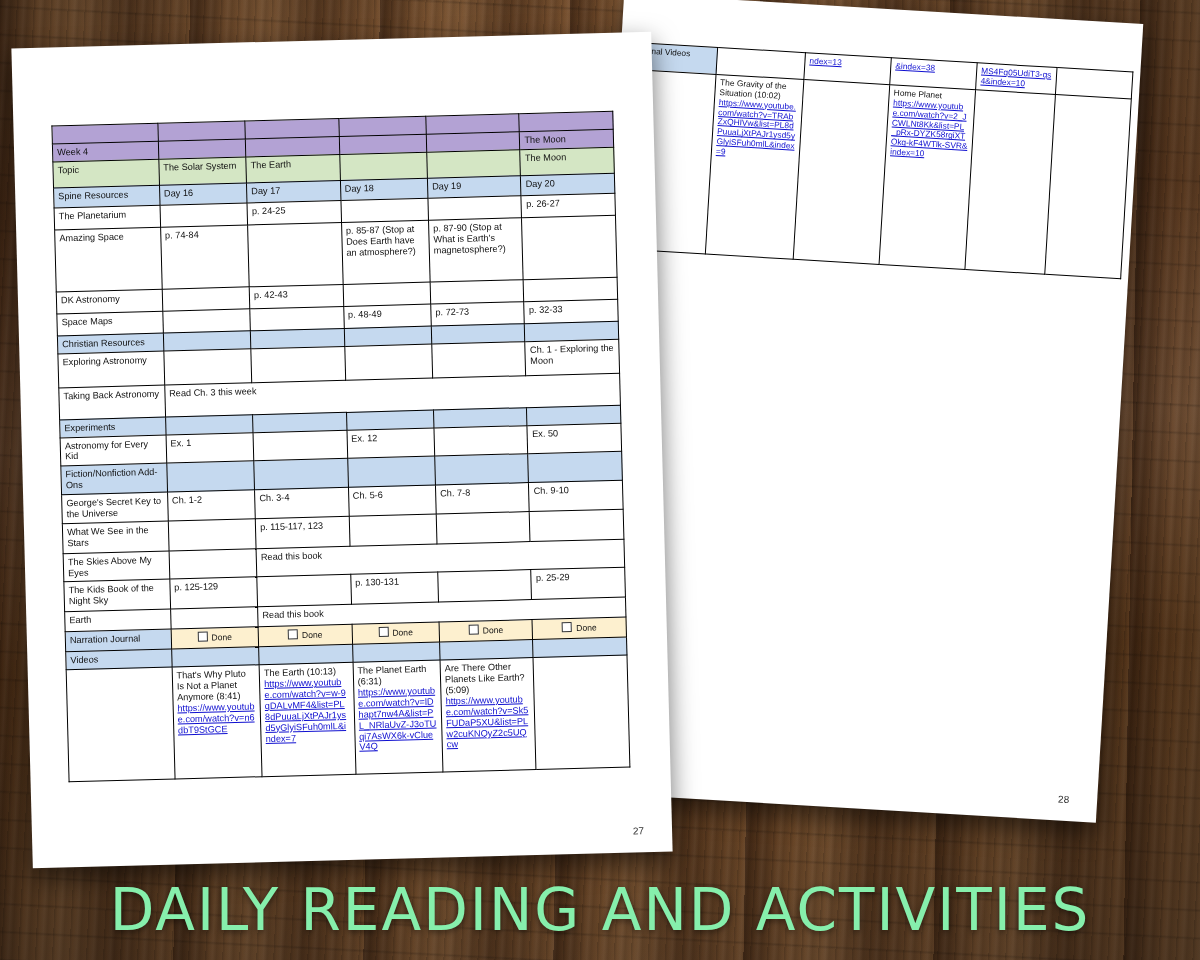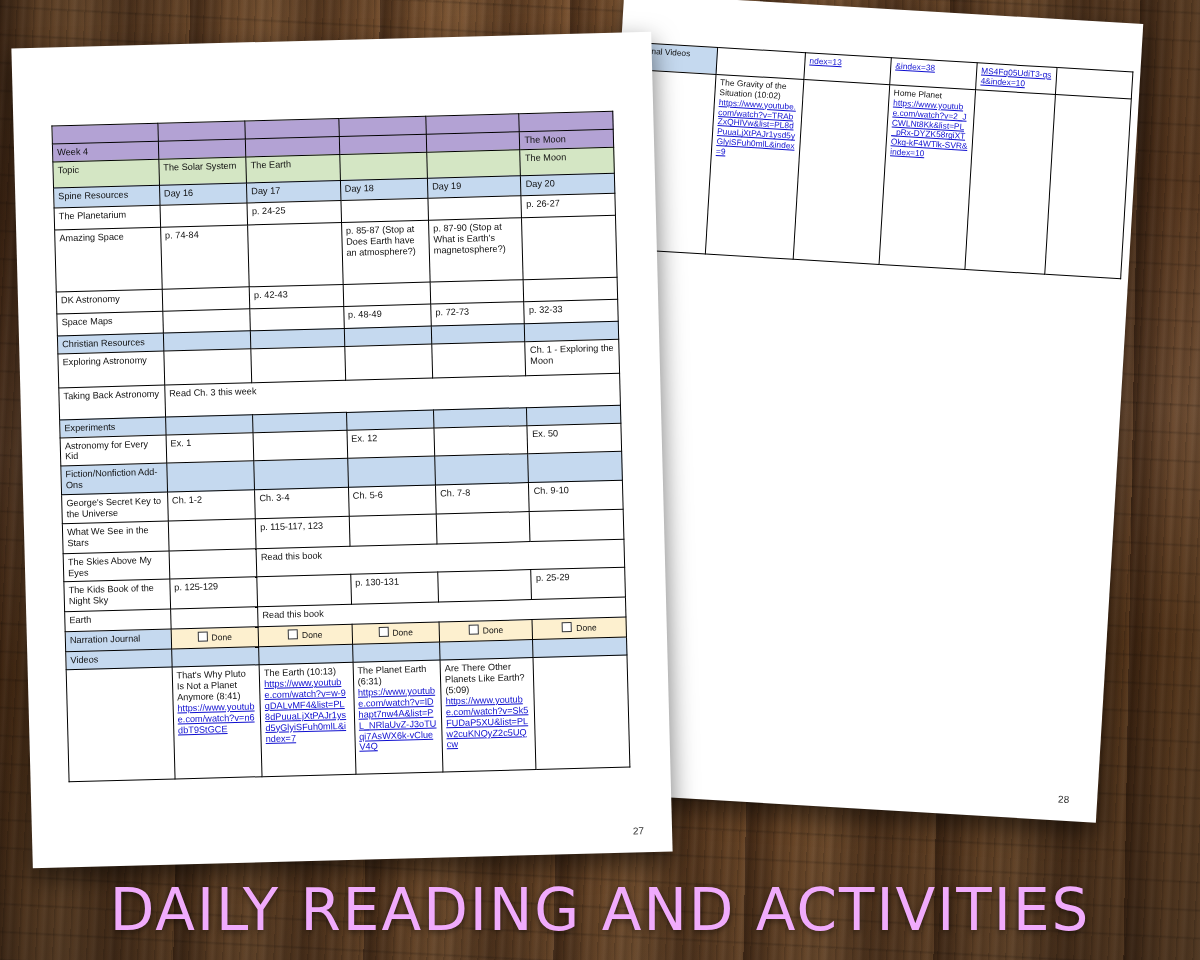--- a/index.html
+++ b/index.html
@@ -130,21 +130,21 @@
   }
   #back-table td { font-size: 8.4px; }
 
   
   #caption {
     position: absolute;
     left: 0;
     right: 0;
     bottom: 16px;
     text-align: center;
-    color: #f0abfc;
+    color: #86efac;
     font-family: "DejaVu Sans", sans-serif;
     font-size: 58px;
     letter-spacing: 2px;
     font-weight: 400;
     text-shadow: 0 2px 6px rgba(0,0,0,0.5);
   }
 </style>
 </head>
 <body>
 

